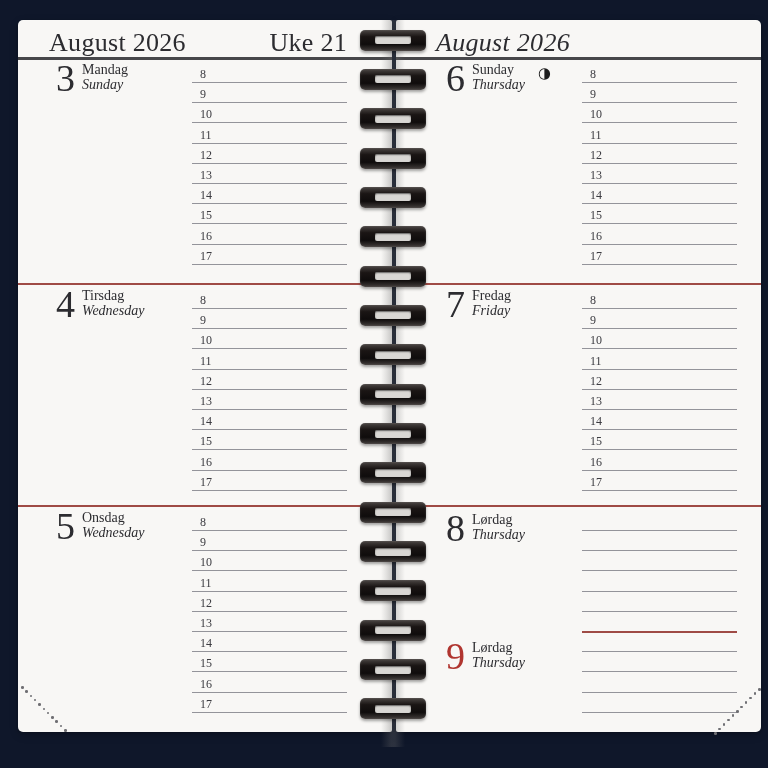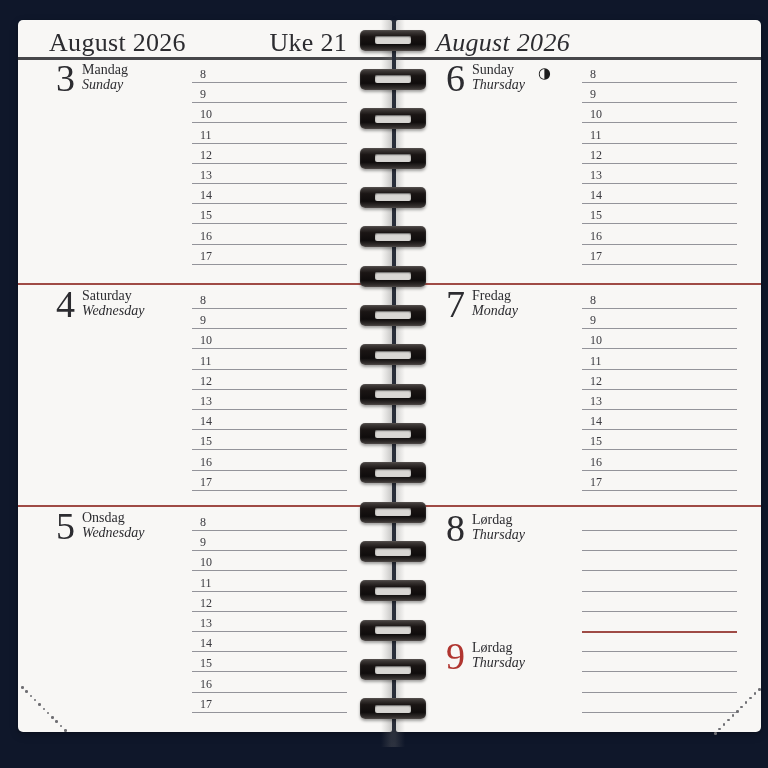--- a/index.html
+++ b/index.html
@@ -69,21 +69,21 @@
       <div class="hnum" style="left: 182px; top: 168.2px;">14</div>
       <div class="hline" style="left: 174px; top: 203.4px; width: 155px;"></div>
       <div class="hnum" style="left: 182px; top: 188.4px;">15</div>
       <div class="hline" style="left: 174px; top: 223.6px; width: 155px;"></div>
       <div class="hnum" style="left: 182px; top: 208.6px;">16</div>
       <div class="hline" style="left: 174px; top: 243.8px; width: 155px;"></div>
       <div class="hnum" style="left: 182px; top: 228.8px;">17</div>
       <div class="day-label" style="left: 38px; top: 268px;">
         <div class="day-num">4</div>
         <div class="day-names">
-          <div class="day-name-local">Saturday</div>
+          <div class="day-name-local">Tirsdag</div>
           <div class="day-name-english">Wednesday</div>
         </div>
       </div>
       <div class="hline" style="left: 174px; top: 288px; width: 155px;"></div>
       <div class="hnum" style="left: 182px; top: 273px;">8</div>
       <div class="hline" style="left: 174px; top: 308.2px; width: 155px;"></div>
       <div class="hnum" style="left: 182px; top: 293.2px;">9</div>
       <div class="hline" style="left: 174px; top: 328.4px; width: 155px;"></div>
       <div class="hnum" style="left: 182px; top: 313.4px;">10</div>
       <div class="hline" style="left: 174px; top: 348.6px; width: 155px;"></div>
@@ -172,21 +172,21 @@
       <div class="hline" style="left: 186px; top: 203.4px; width: 155px;"></div>
       <div class="hnum" style="left: 194px; top: 188.4px;">15</div>
       <div class="hline" style="left: 186px; top: 223.6px; width: 155px;"></div>
       <div class="hnum" style="left: 194px; top: 208.6px;">16</div>
       <div class="hline" style="left: 186px; top: 243.8px; width: 155px;"></div>
       <div class="hnum" style="left: 194px; top: 228.8px;">17</div>
       <div class="day-label" style="left: 50px; top: 268px;">
         <div class="day-num">7</div>
         <div class="day-names">
           <div class="day-name-local">Fredag</div>
-          <div class="day-name-english">Monday</div>
+          <div class="day-name-english">Friday</div>
         </div>
       </div>
       <div class="hline" style="left: 186px; top: 288px; width: 155px;"></div>
       <div class="hnum" style="left: 194px; top: 273px;">8</div>
       <div class="hline" style="left: 186px; top: 308.2px; width: 155px;"></div>
       <div class="hnum" style="left: 194px; top: 293.2px;">9</div>
       <div class="hline" style="left: 186px; top: 328.4px; width: 155px;"></div>
       <div class="hnum" style="left: 194px; top: 313.4px;">10</div>
       <div class="hline" style="left: 186px; top: 348.6px; width: 155px;"></div>
       <div class="hnum" style="left: 194px; top: 333.6px;">11</div>

